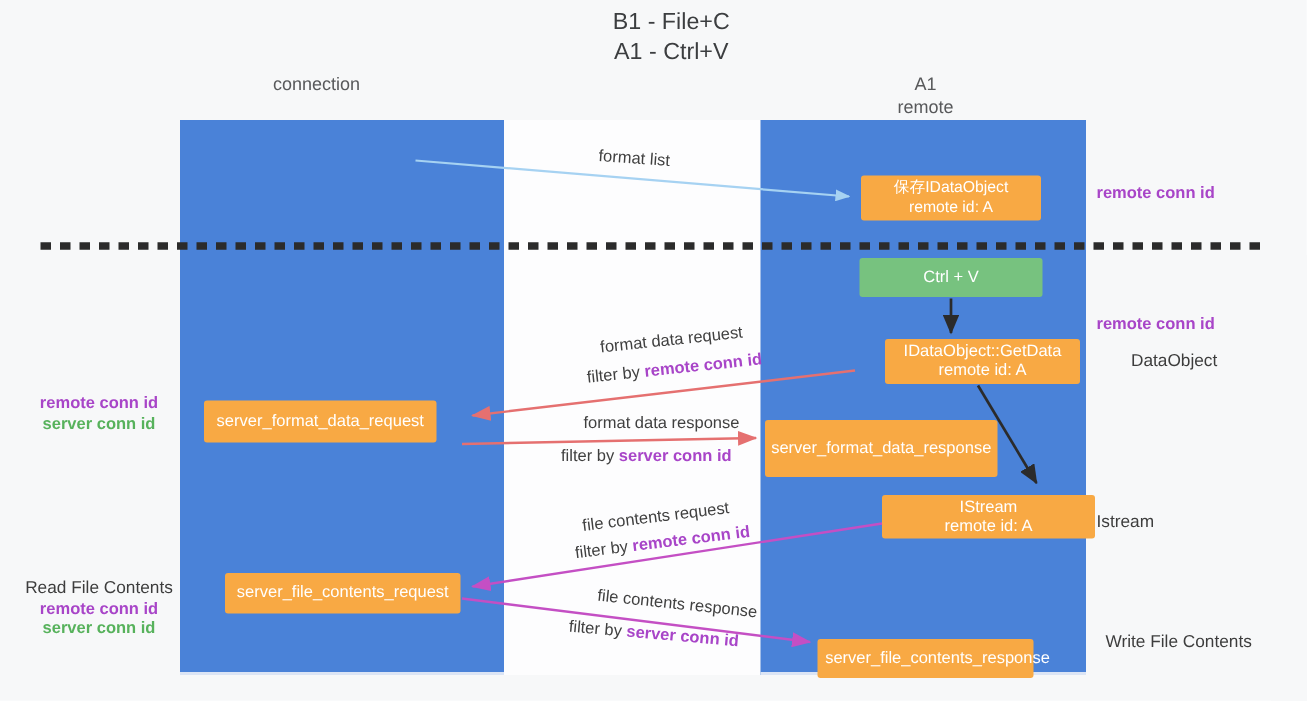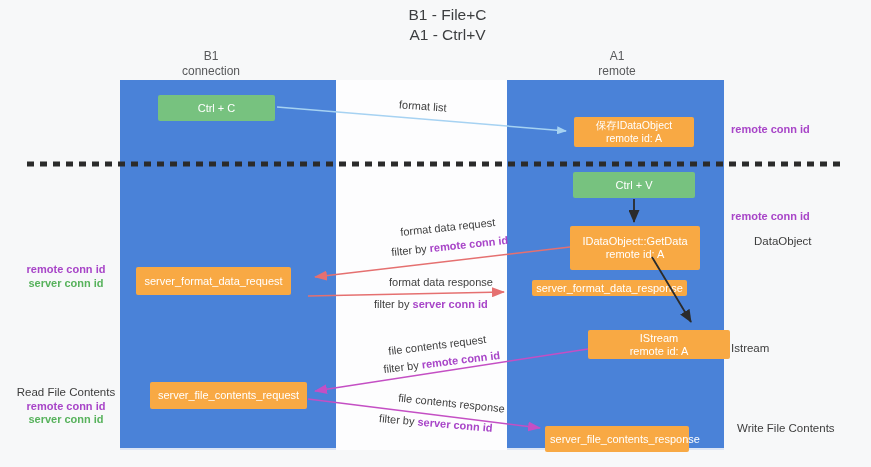--- a/index.html
+++ b/index.html
@@ -38,54 +38,50 @@
 <div class="canvas">
 
   <div class="gap-strip"></div>
 
   <div class="title">
     <div>B1 - File+C</div>
     <div>A1 - Ctrl+V</div>
   </div>
 
   <div class="lane-header b1">
-    <div>B1</div>
     <div>connection</div>
   </div>
   <div class="lane-header a1">
     <div>A1</div>
     <div>remote</div>
   </div>
 
   <div class="lane b1"></div>
   <div class="lane a1"></div>
 
-  <div class="node green" style="left:158px;top:95px;width:117px;height:26px;">
-    <span>Ctrl + C</span>
-  </div>
 
   <div class="node orange" style="left:574px;top:117px;width:120px;height:30px;">
     <span class="l2">保存IDataObject</span>
     <span class="l2">remote id: A</span>
   </div>
 
   <div class="node green" style="left:573px;top:172px;width:122px;height:26px;">
     <span>Ctrl + V</span>
   </div>
 
-  <div class="node orange" style="left:570px;top:226px;width:130px;height:44px;">
+  <div class="node orange" style="left:590px;top:226px;width:130px;height:30px;">
     <span>IDataObject::GetData</span>
     <span>remote id: A</span>
   </div>
 
   <div class="node orange" style="left:136px;top:267px;width:155px;height:28px;">
     <span>server_format_data_request</span>
   </div>
 
-  <div class="node orange" style="left:532px;top:280px;width:155px;height:16px;">
+  <div class="node orange" style="left:510px;top:280px;width:155px;height:38px;">
     <span>server_format_data_response</span>
   </div>
 
   <div class="node orange" style="left:588px;top:330px;width:142px;height:29px;">
     <span>IStream</span>
     <span>remote id: A</span>
   </div>
 
   <div class="node orange" style="left:150px;top:382px;width:157px;height:27px;">
     <span>server_file_contents_request</span>

